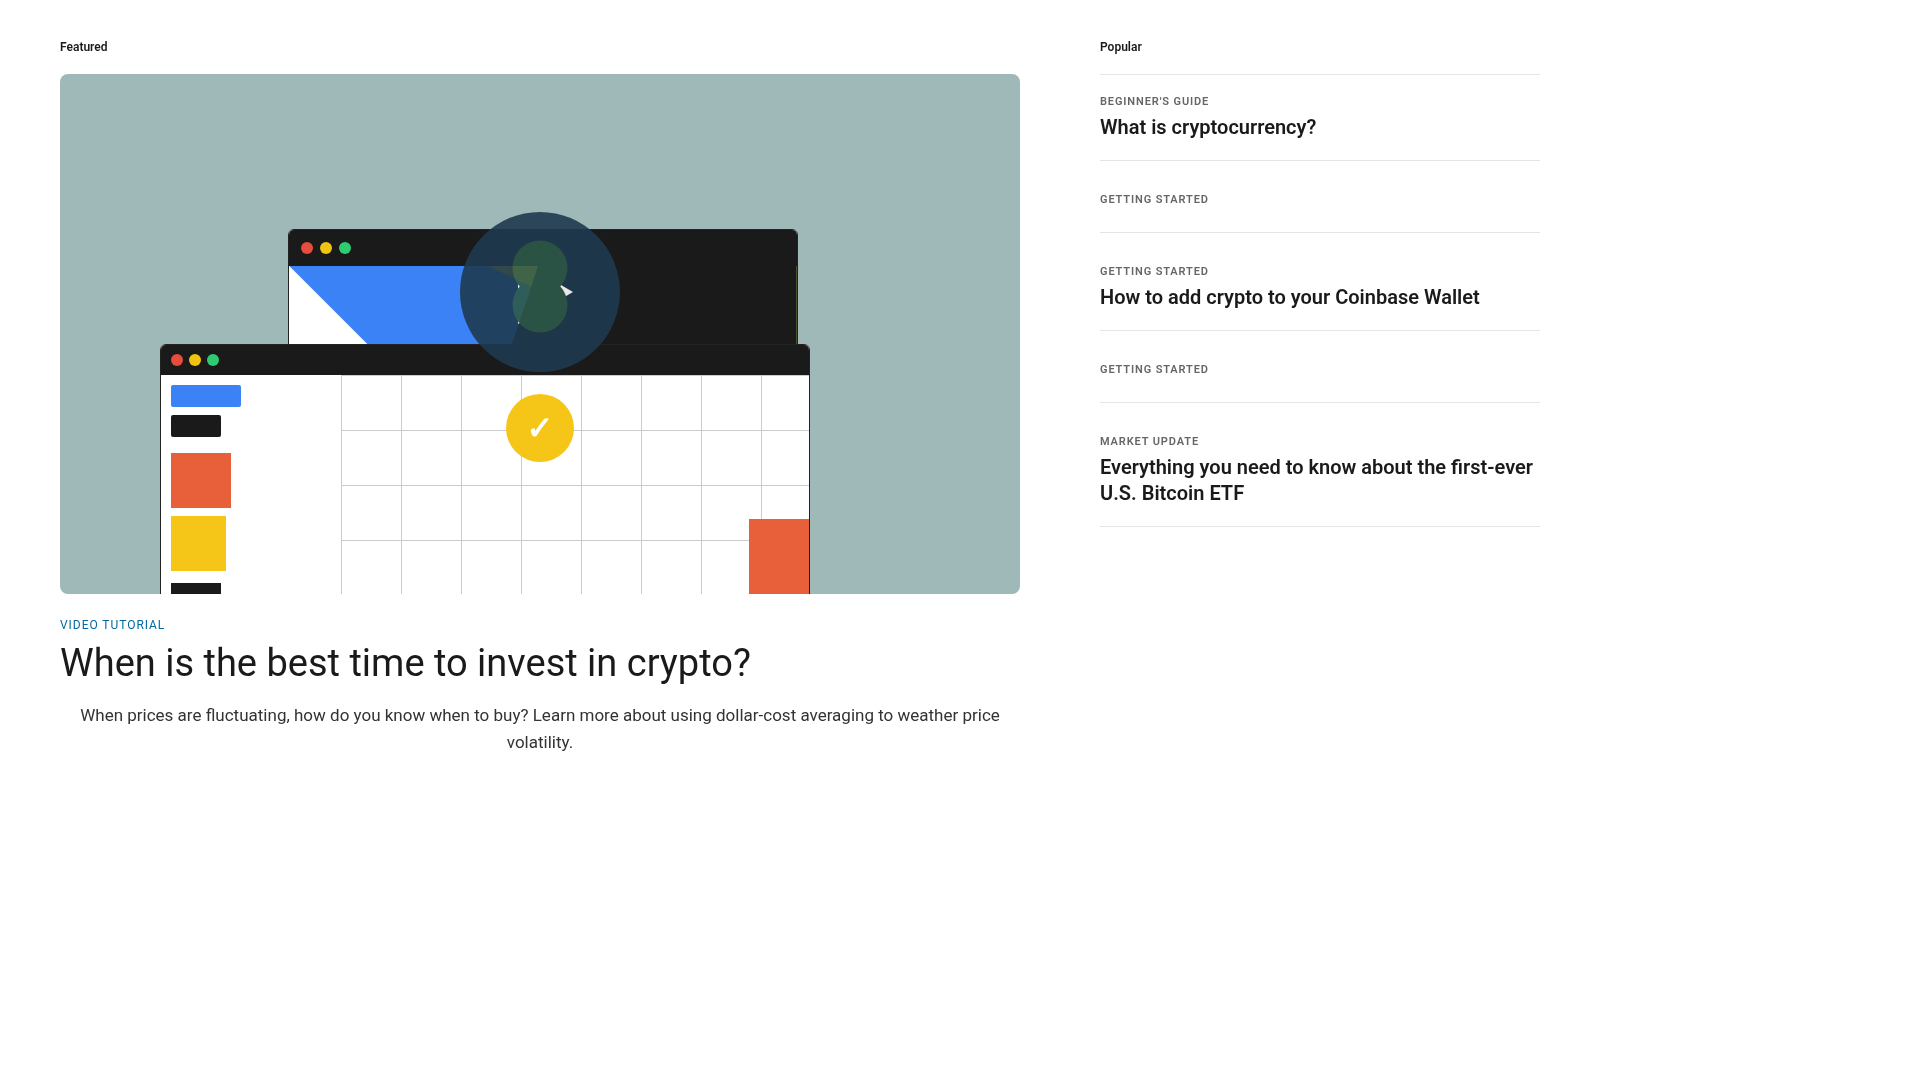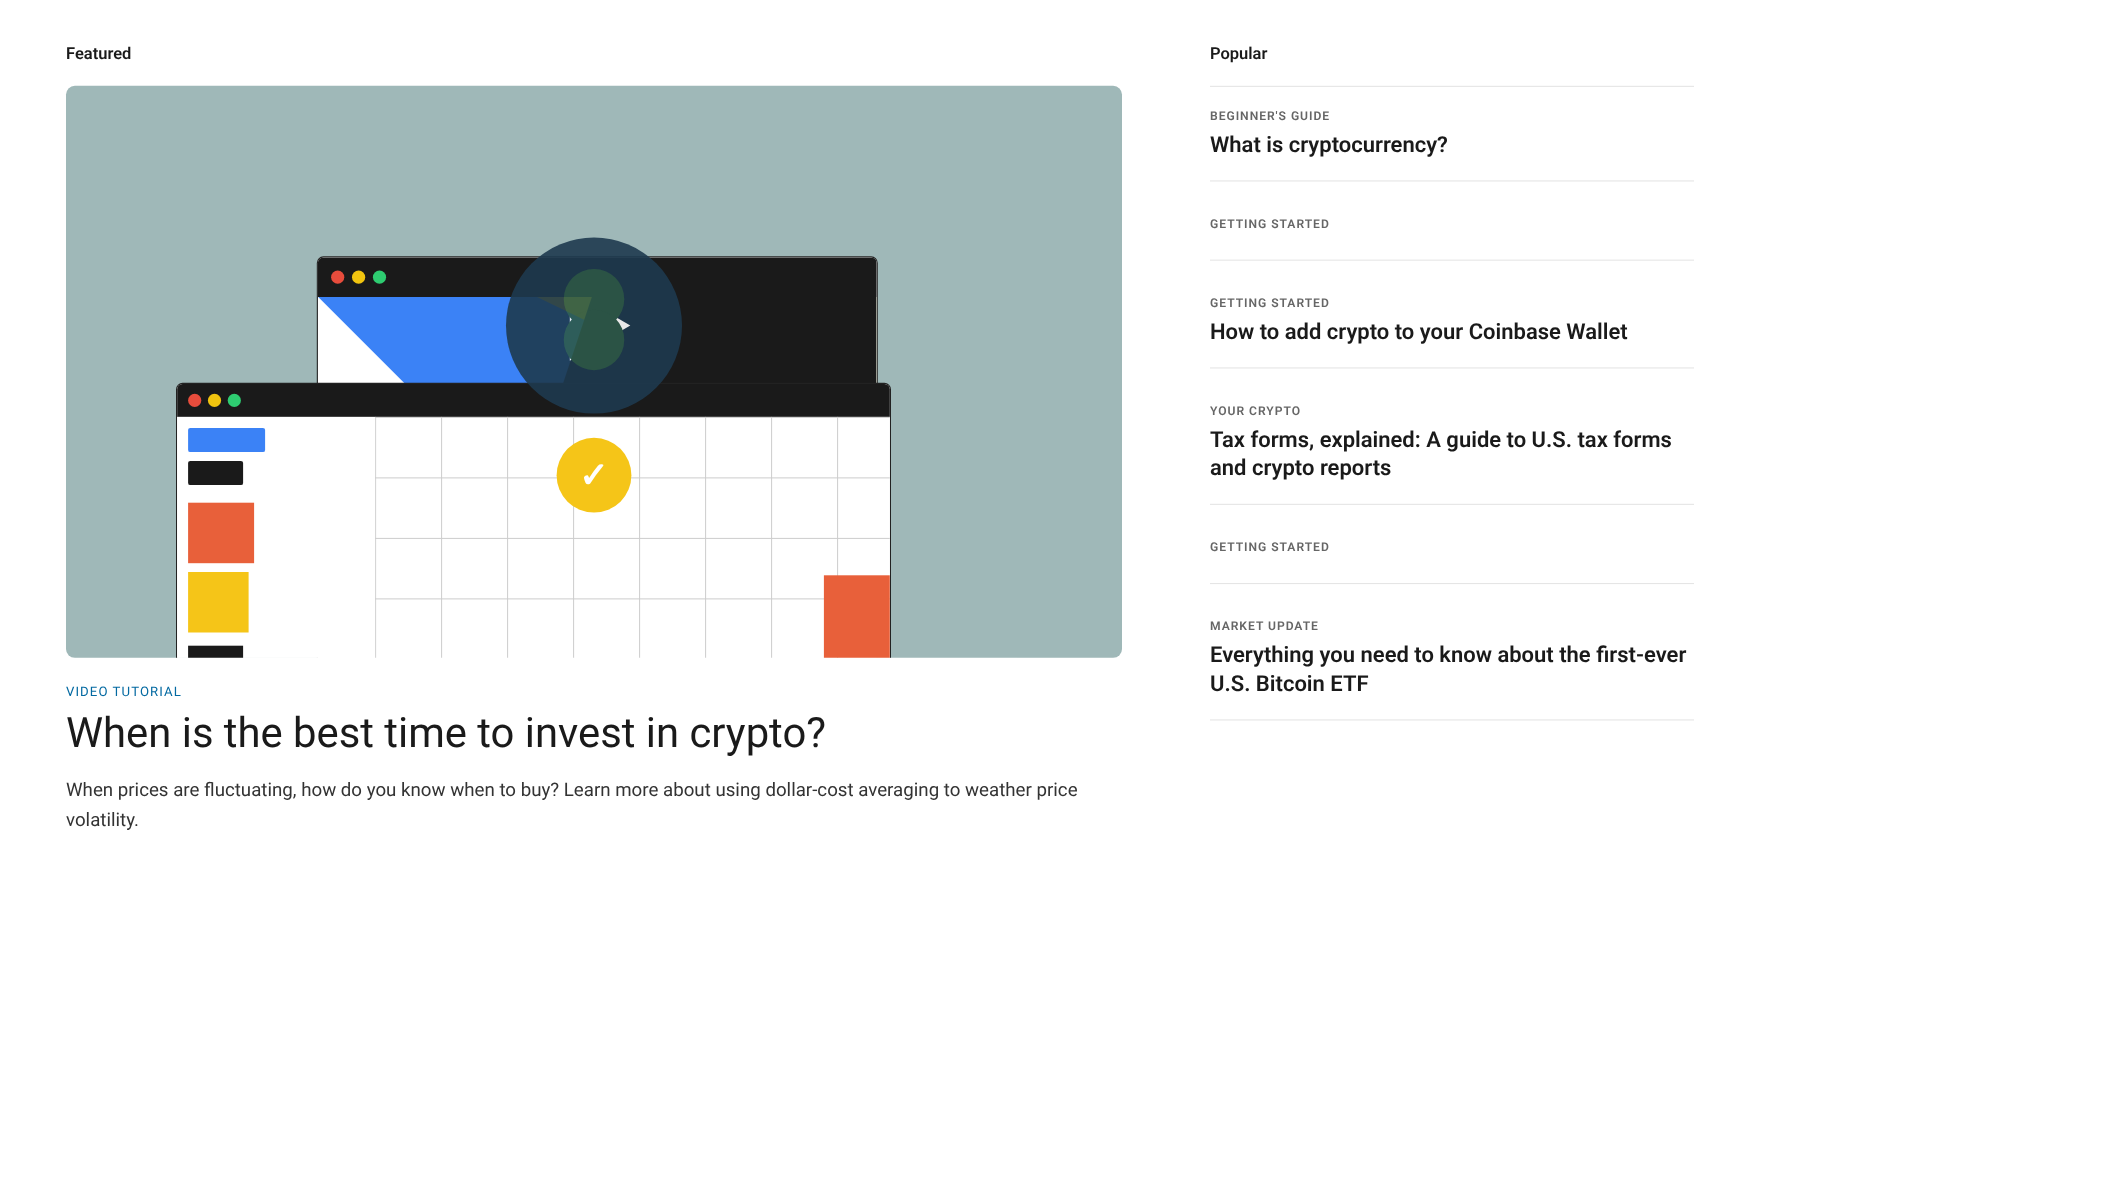--- a/index.html
+++ b/index.html
@@ -23,21 +23,21 @@
       flex: 1;
       max-width: 960px;
     }
 
     .right-section {
       width: 440px;
       flex-shrink: 0;
     }
 
     .section-label {
-      font-size: 15px;
+      font-size: 12px;
       font-weight: 600;
       color: #1a1a1a;
       margin-bottom: 20px;
       letter-spacing: 0;
     }
 
     .featured-image-container {
       width: 100%;
       height: 520px;
       background-color: #9fb8b8;
@@ -246,20 +246,21 @@
       font-weight: 400;
       color: #1a1a1a;
       margin-bottom: 16px;
       line-height: 1.15;
     }
 
     .article-description {
       font-size: 17px;
       color: #333;
       line-height: 1.6;
+      text-align: center;
     }
 
     
     .popular-items {
       margin-top: 8px;
     }
 
     .popular-item {
       padding: 20px 0;
       border-bottom: 1px solid #e5e5e5;
@@ -371,24 +372,20 @@
         <div class="item-title">What is cryptocurrency?</div>
       </div>
       <div class="popular-item">
         <div class="item-category">GETTING STARTED</div>
       </div>
       <div class="popular-item">
         <div class="item-category">GETTING STARTED</div>
         <div class="item-title">How to add crypto to your Coinbase Wallet</div>
       </div>
       <div class="popular-item">
-        <div class="item-category">YOUR CRYPTO</div>
-        <div class="item-title">Tax forms, explained: A guide to U.S. tax forms and crypto reports</div>
-      </div>
-      <div class="popular-item">
         <div class="item-category">GETTING STARTED</div>
       </div>
       <div class="popular-item">
         <div class="item-category">MARKET UPDATE</div>
         <div class="item-title">Everything you need to know about the first-ever U.S. Bitcoin ETF</div>
       </div>
     </div>
 </div>
 
 </body></html>

